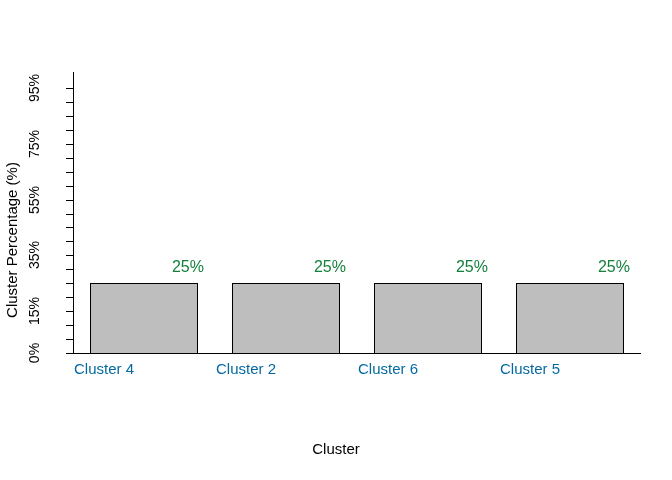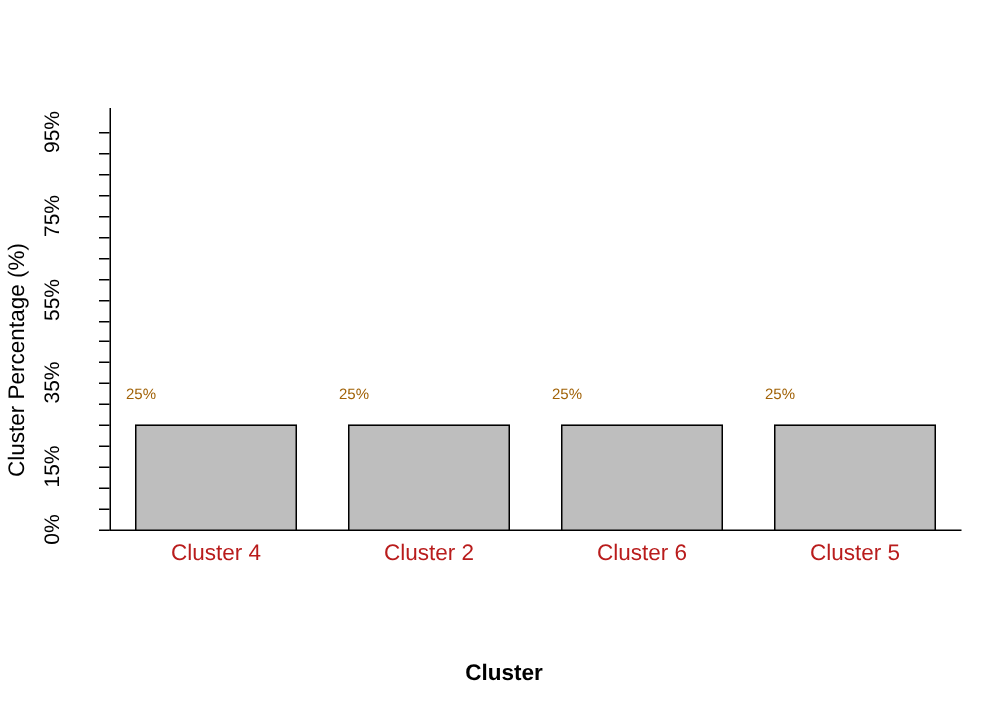--- a/index.html
+++ b/index.html
@@ -39,21 +39,20 @@
     transform: rotate(-90deg) translate(-480px, 0px);
     text-align: center;
     line-height: 24px;
   }
 
   #x-axis-title {
     left: 0;
     top: 440px;
     width: 672px;
     text-align: center;
-    font-weight: bold;
   }
 
   
   .axis-line {
     position: absolute;
     background: #000000;
   }
   #y-axis-line {
     left: 73px;
     top: 72px;
@@ -90,30 +89,29 @@
 
   
   .bar {
     position: absolute;
     background: #bebebe;
     border: 1px solid #000000;
     box-sizing: border-box;
   }
   .bar-value {
     position: absolute;
-    font-size: 10px;
-    color: #a16207;
-    text-align: left;
+    font-size: 16px;
+    color: #15803d;
+    text-align: right;
     white-space: nowrap;
   }
   .cat-label {
     position: absolute;
     font-size: 15px;
-    color: #b91c1c;
-    text-align: center;
+    color: #0369a1;
     white-space: nowrap;
     top: 360px;
   }
 </style>
 </head>
 <body>
 
 <div id="chart-root">
 
   <div class="axis-title" id="y-axis-title">Cluster Percentage (%)</div>

